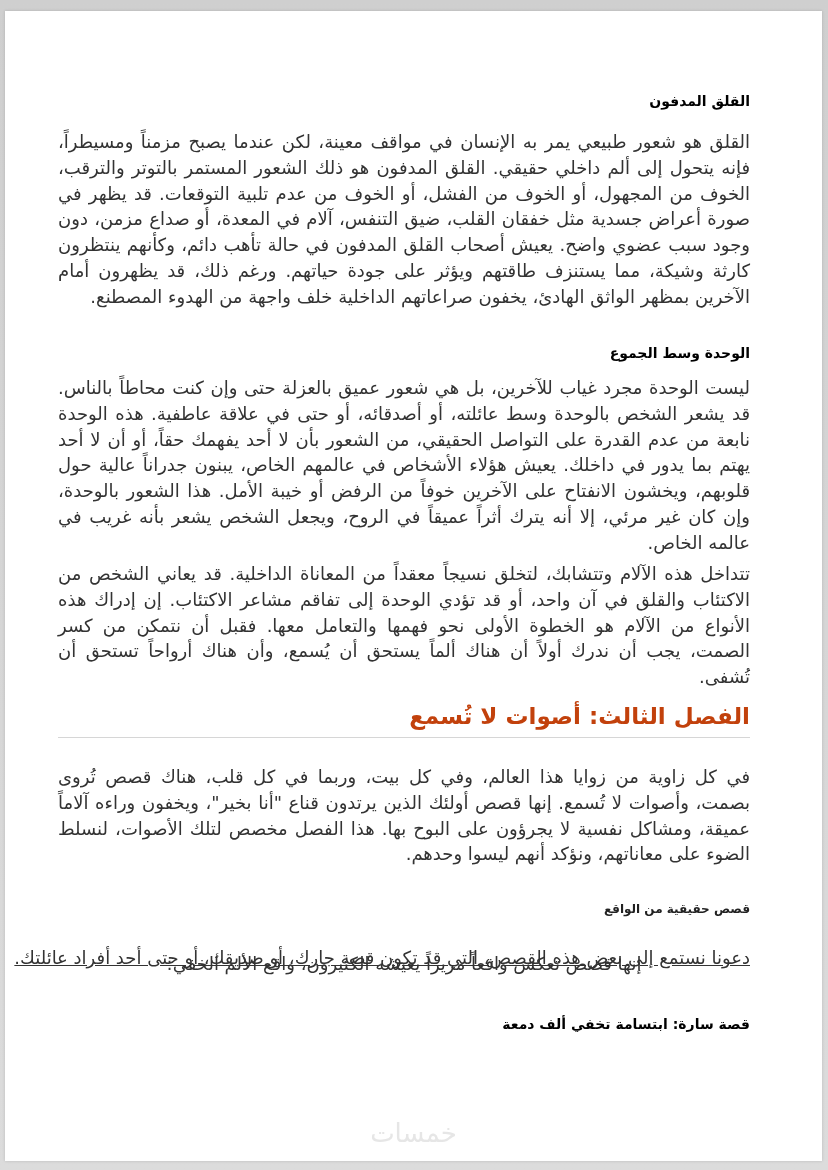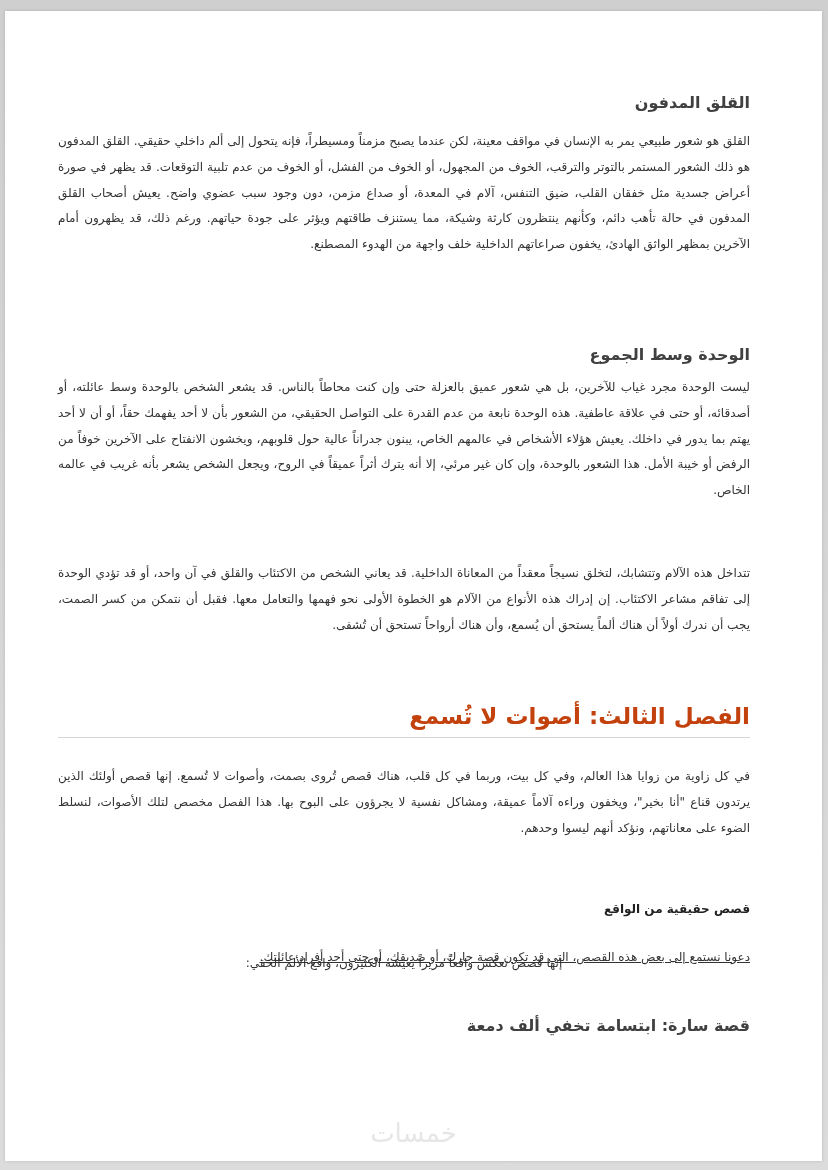--- a/index.html
+++ b/index.html
@@ -30,29 +30,29 @@
       left: 53px;
       width: 692px;
       direction: rtl;
       text-align: justify;
       font-family: "DejaVu Sans", sans-serif;
       color: #2b2b2b;
     }
     .h4 {
       position: absolute;
       right: 0;
-      font-size: 16px;
+      font-size: 14px;
       font-weight: bold;
-      color: #404040;
+      color: #000000;
       white-space: nowrap;
     }
     .p {
       position: absolute;
       left: 0; right: 0;
-      font-size: 12px;
+      font-size: 18px;
       line-height: 25.8px;
       color: #333;
       text-align: justify;
     }
     .h2 {
       position: absolute;
       left: 0; right: 0;
       font-size: 23px;
       font-weight: bold;
       color: #c2410c;

